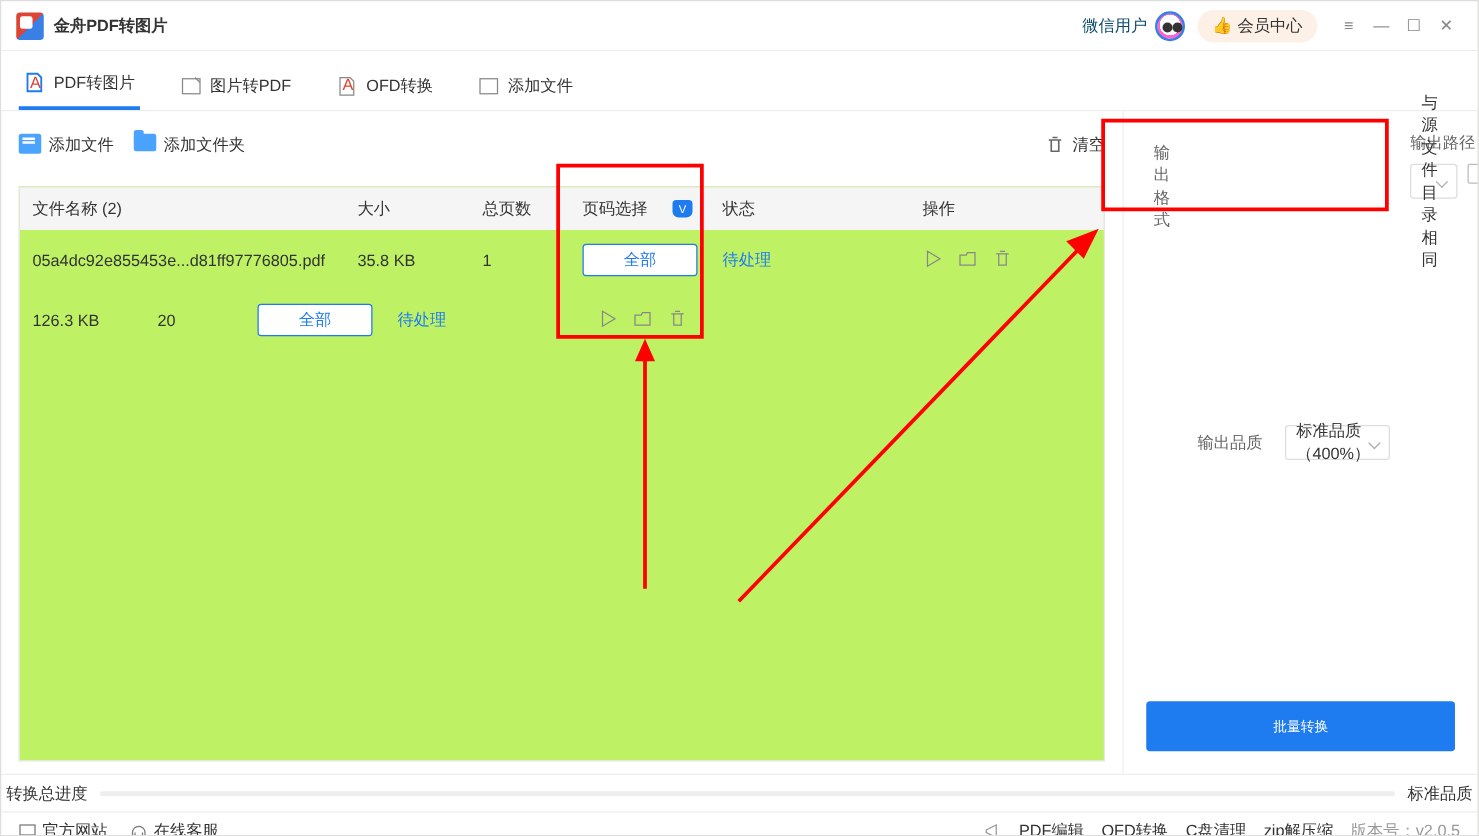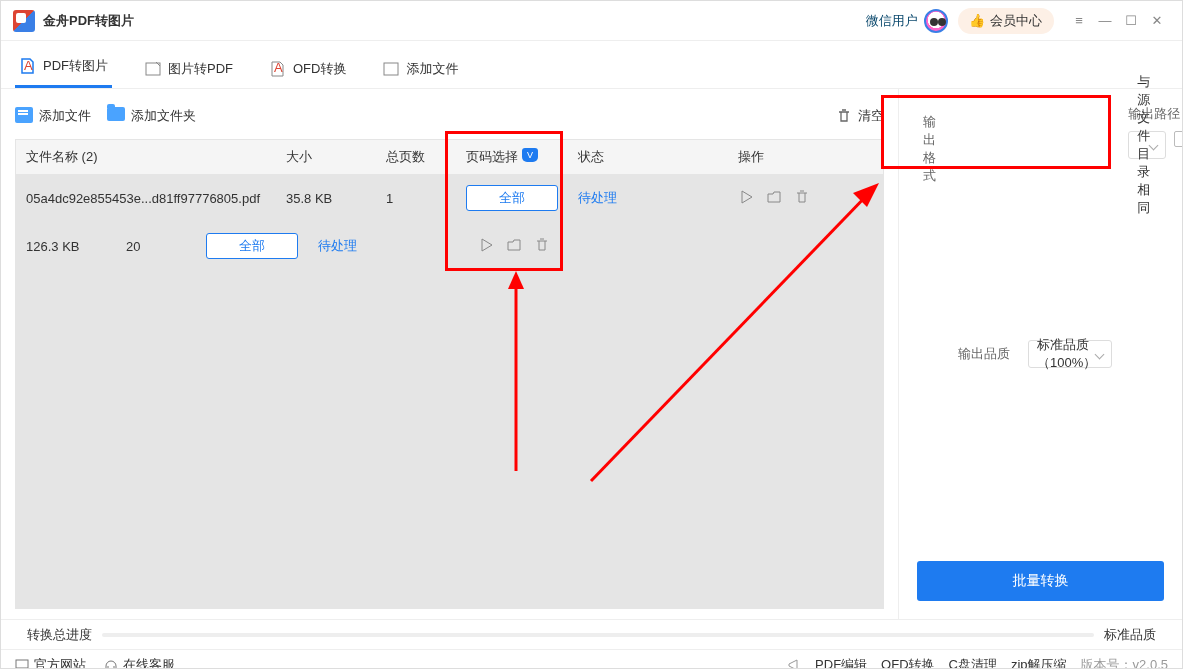--- a/index.html
+++ b/index.html
@@ -20,26 +20,26 @@
 .tab-icon{width:18px;height:18px;display:inline-block}
 .layout{display:flex;height:530px}
 .left{flex:1;padding:10px 14px;display:flex;flex-direction:column;position:relative}
 .toolbar{display:flex;align-items:center;height:34px;gap:16px}
 .tool-btn{display:flex;align-items:flex-start;gap:6px;cursor:pointer;color:#444}
 .file-ic{width:18px;height:16px;background:#4aa3ff;border-radius:2px;position:relative}
 .file-ic::before{content:"";position:absolute;left:3px;top:3px;width:10px;height:2px;background:#fff;box-shadow:0 3px 0 #fff}
 .folder-ic{width:18px;height:14px;background:#4aa3ff;border-radius:2px;position:relative}
 .folder-ic::before{content:"";position:absolute;top:-3px;left:0;width:8px;height:4px;background:#4aa3ff;border-radius:2px 2px 0 0}
 .clear-btn{display:flex;align-items:center;gap:6px;cursor:pointer;color:#555}
-.table{border:1px solid #e5e5e5;margin-top:6px;flex:1;position:relative;background:#e5e5e5}
+.table{border:1px solid #e5e5e5;margin-top:16px;flex:1;position:relative;background:#bef264}
 .thead{display:flex;background:#f5f5f5;height:34px;align-items:center;padding:0 10px;color:#888;font-size:12px}
 .c-name{width:260px}
 .c-size{width:100px}
 .c-pages{width:80px}
-.c-range{width:112px;display:flex;gap:4px}
+.c-range{width:112px;display:flex;align-items:center;gap:20px}
 .c-status{width:160px}
 .c-ops{flex:1}
 .trow{display:flex;align-items:center;padding:0 10px;height:48px}
 .range-btn{border:1px solid #1e7bf0;color:#1e7bf0;background:#fff;border-radius:3px;width:92px;height:26px;cursor:pointer}
 .status{color:#1e7bf0}
 .ops{display:flex;gap:12px;color:#888}
 .op-ic{cursor:pointer}
 .right{width:284px;border-left:1px solid #eee;padding:16px 18px;display:flex;flex-direction:row;gap:16px;position:relative}
 .fmt-box{position:relative;padding:8px 6px}
 .fmt-title{color:#666;font-size:13px;margin-bottom:8px}
@@ -48,22 +48,22 @@
 .radio input{accent-color:#1e7bf0}
 .row{display:flex;align-items:center;gap:10px}
 .row-label{color:#666;width:60px}
 .select{flex:1;border:1px solid #ddd;border-radius:3px;height:28px;padding:0 8px;display:flex;align-items:center;justify-content:space-between;color:#666;cursor:pointer;background:#fff}
 .chev{border:solid #aaa;border-width:0 1px 1px 0;padding:3px;transform:rotate(45deg)}
 .chk{display:flex;align-items:center;gap:6px;cursor:pointer}
 .chk input{width:14px;height:14px}
 .path-row{display:flex;gap:8px;align-items:flex-start}
 .path-sel{flex:1}
 .folder-out{width:20px;height:16px;border:1.5px solid #bbb;border-radius:2px;position:relative}
-.convert-btn{position:absolute;left:18px;right:18px;bottom:18px;height:40px;background:#1e7bf0;color:#fff;border:none;border-radius:3px;font-size:14px;cursor:pointer}
-.progress-bar{height:30px;border-top:1px solid #eee;display:flex;align-items:center;padding:0 26px;gap:10px;color:#888;font-size:12px}
+.convert-btn{position:absolute;left:18px;right:18px;bottom:18px;height:40px;background:#1e7bf0;color:#fff;border:none;border-radius:3px;font-size:11px;cursor:pointer}
+.progress-bar{height:30px;border-top:1px solid #eee;display:flex;align-items:center;padding:0 4px;gap:10px;color:#888;font-size:12px}
 .pbar{flex:1;height:4px;background:#eee;border-radius:2px}
 .footer{height:30px;border-top:1px solid #eee;display:flex;align-items:center;padding:0 14px;color:#777;font-size:12px;gap:18px}
 .foot-link{display:flex;align-items:center;gap:5px;cursor:pointer}
 .foot-right{margin-left:auto;display:flex;gap:14px}
 .ver{color:#999}
 .red-box{position:absolute;border:3px solid #f00;pointer-events:none;z-index:50}
 .arrow{position:absolute;z-index:49;pointer-events:none}
 .vip-badge{display:inline-flex;align-items:center;justify-content:center;width:16px;height:14px;background:#1e7bf0;color:#fff;border-radius:3px 3px 5px 5px;font-size:9px}
 svg{overflow:visible}
 </style>
@@ -190,21 +190,21 @@
     </div>
   </div>
 
   <div class="right">
     <div class="fmt-box">
       <div class="fmt-title">输出格式</div>
     </div>
     <div class="row">
       <div class="row-label">输出品质</div>
       <div class="select">
-        <span>标准品质（100%）</span>
+        <span>标准品质（400%）</span>
         <span class="chev"></span>
       </div>
     </div>
     <div>
       <div class="row-label" style="margin-bottom:8px">输出路径</div>
       <div class="path-row">
         <div class="select path-sel">
           <span>与源文件目录相同</span>
           <span class="chev"></span>
         </div>

